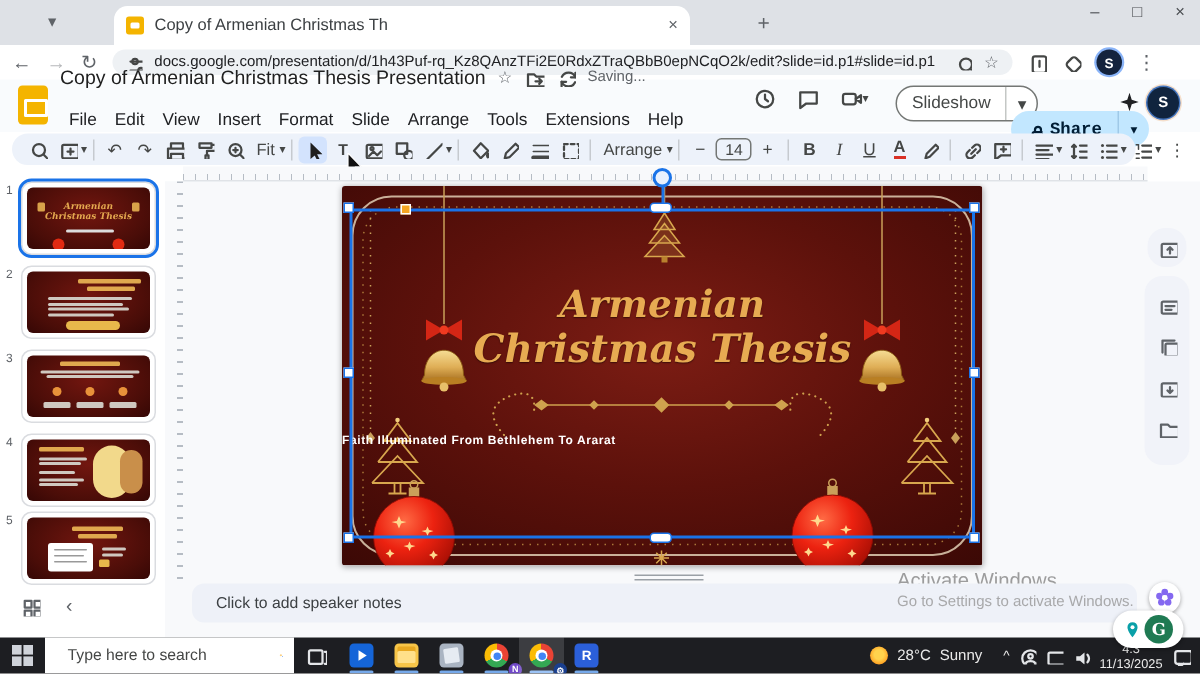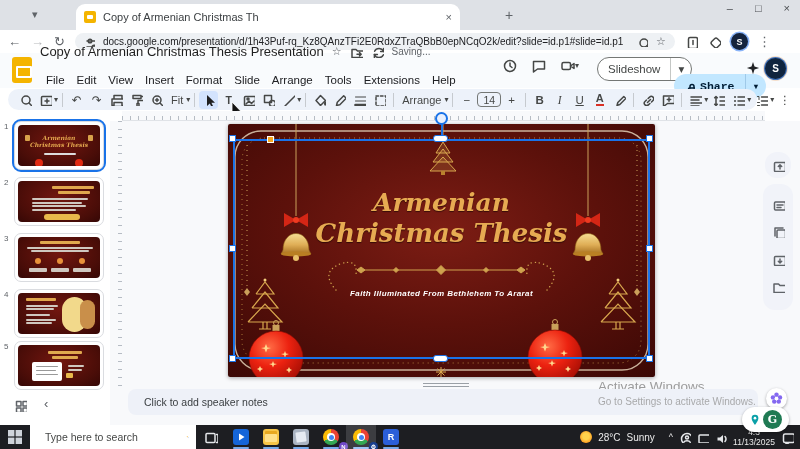--- a/index.html
+++ b/index.html
@@ -56,21 +56,21 @@
   .mini { position:relative; width:100%; height:100%; border-radius:4px; overflow:hidden; background:radial-gradient(ellipse at 50% 40%, #72160f 0%, #4a0d08 70%, #350705 100%); }
   .mb { position:absolute; border-radius:1px; }
   .ruler-h { left:122px; top:111px; width:643px; height:10px; background:#f8f9fb; border-bottom:1px solid #e0e3e7;
      background-image:repeating-linear-gradient(90deg, #b6bcc4 0 1px, transparent 1px 8px); background-size:100% 4px; background-position:0 100%; background-repeat:no-repeat; }
   .ruler-v { left:110px; top:121px; width:12px; height:269px; background:#f8f9fb;
      background-image:repeating-linear-gradient(180deg, #b6bcc4 0 1px, transparent 1px 8px); background-size:4px 100%; background-position:100% 0; background-repeat:no-repeat; }
   .canvas { left:110px; top:121px; width:690px; height:304px; background:#f8f9fb; }
   .slide { left:228px; top:124px; width:427px; height:253px; border-radius:2px; overflow:hidden; box-shadow:0 1px 4px rgba(0,0,0,.35); }
   .slide svg { position:absolute; left:0; top:0; }
   .s-title { position:absolute; left:0; right:0; text-align:center; font-family:"DejaVu Serif", serif; font-style:italic; font-weight:bold; color:#e7ab52; text-shadow:0 1px 1px rgba(0,0,0,.5); }
-  .s-sub { position:absolute; left:0; right:0; text-align:center; font-size:8px; font-weight:bold; color:#fff; letter-spacing:.4px;font-style:italic; }
+  .s-sub { position:absolute; left:0; right:0; font-size:8px; font-weight:bold; color:#fff; letter-spacing:.4px; }
   .sel-rect { left:233px; top:139px; width:417px; height:220px; border:2px solid #1a73e8; pointer-events:none; }
   .handle { width:7px; height:7px; background:#fff; border:1.3px solid #1a73e8; position:absolute; }
   .hpill { width:15px; height:7px; background:#fff; border:1.3px solid #1a73e8; border-radius:3px; position:absolute; }
   .rot-line { left:441px; top:122px; width:2px; height:15px; background:#1a73e8; }
   .rot-circ { left:435px; top:112px; width:13px; height:13px; border:2px solid #1a73e8; border-radius:50%; background:#e8f0fe; }
   .orange-handle { left:267px; top:136px; width:7px; height:7px; background:#f5a623; border:1px solid #fff; }
   .notesbar { left:128px; top:389px; width:630px; height:26px; background:#eef1f8; border-radius:8px; display:flex; align-items:center; padding:0 16px; }
   .notes-ph { font-size:10.5px; color:#3c4043; }
   .notes-handle { left:423px; top:383px; width:46px; height:4px; border-top:1.5px solid #9aa0a6; border-bottom:1.5px solid #9aa0a6; }
   .wm1 { font-size:13.5px; color:rgba(140,140,140,.85); }

